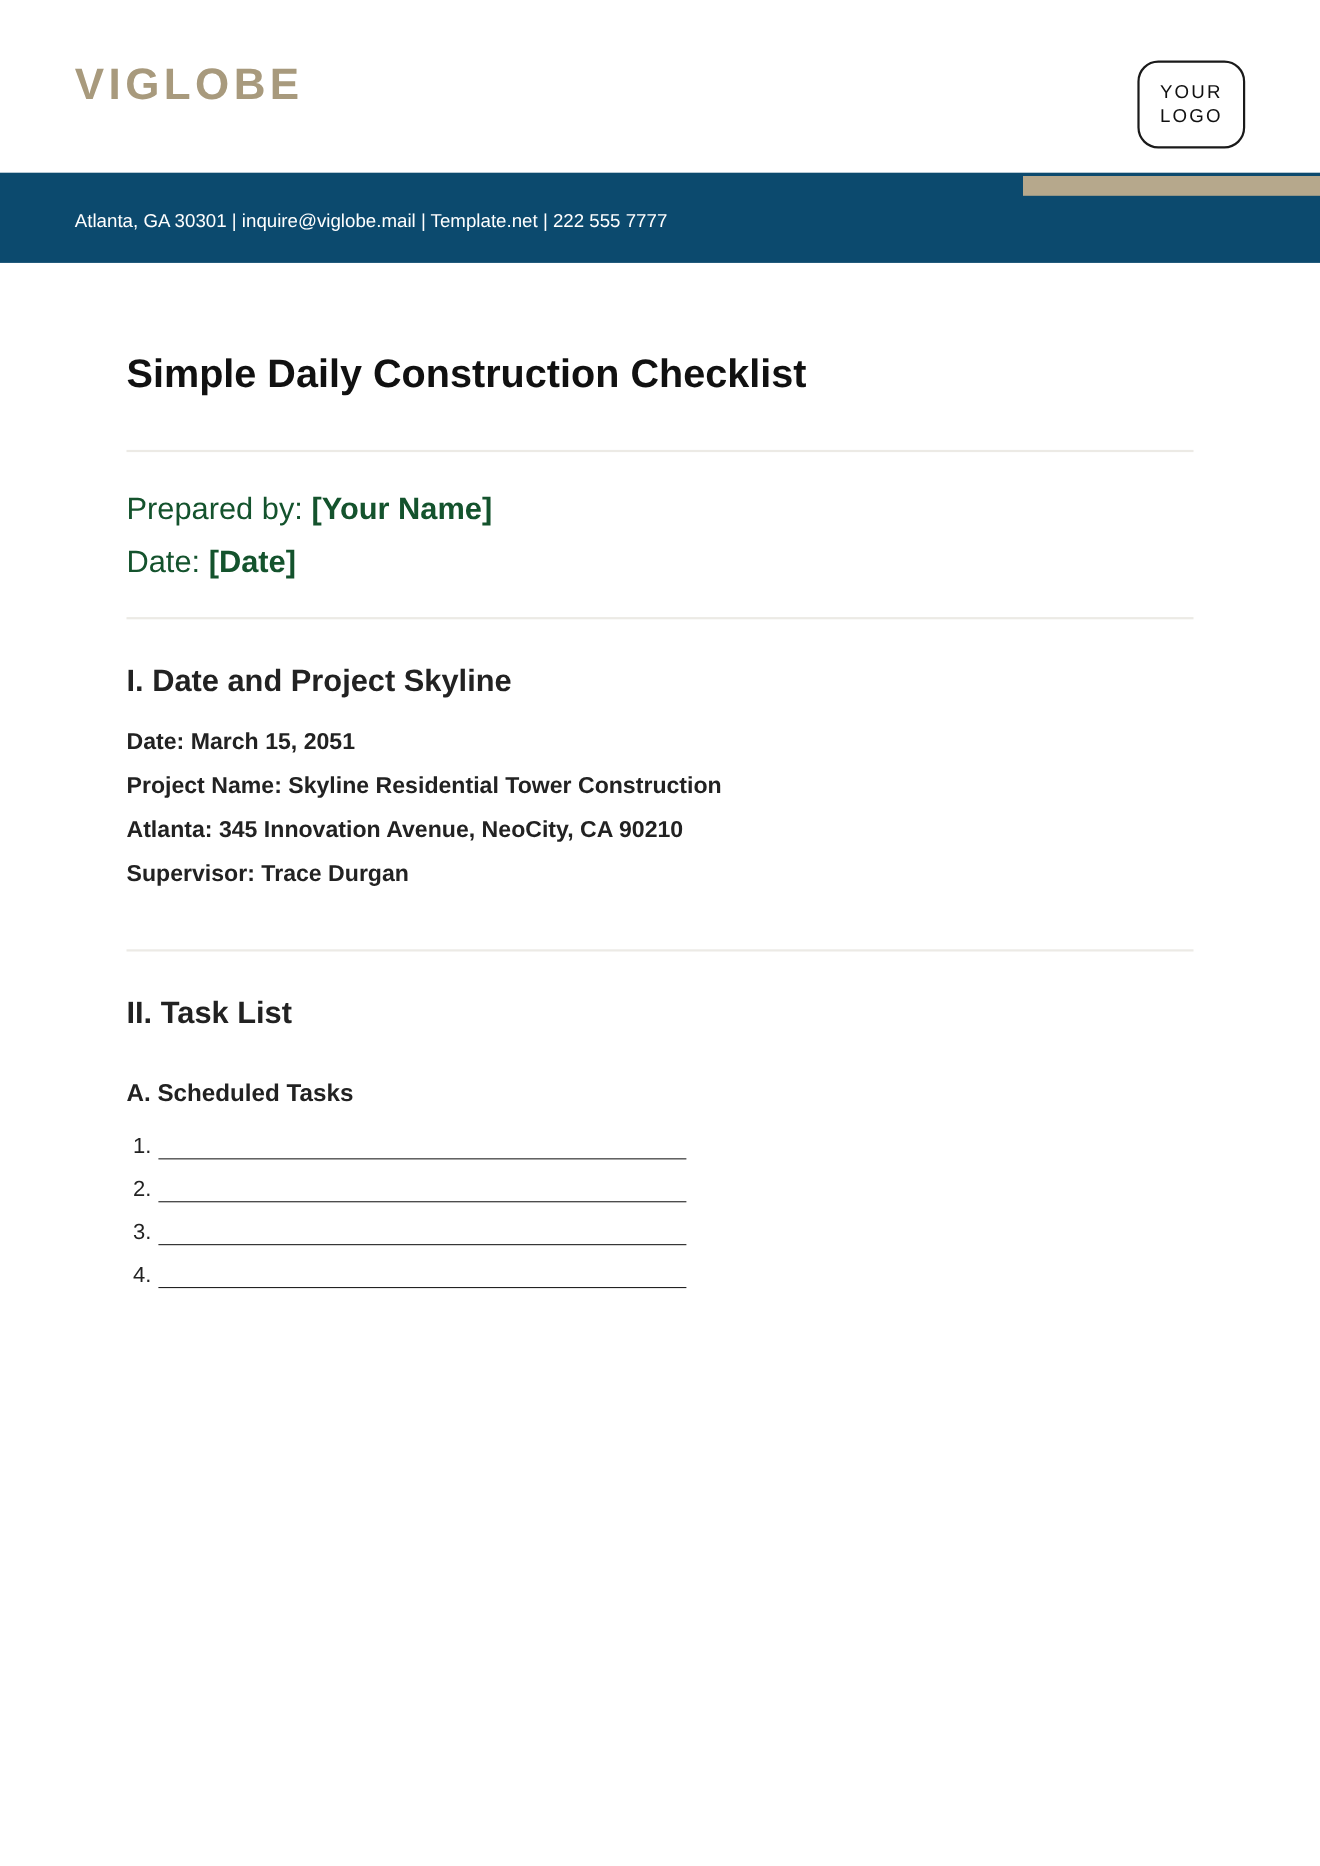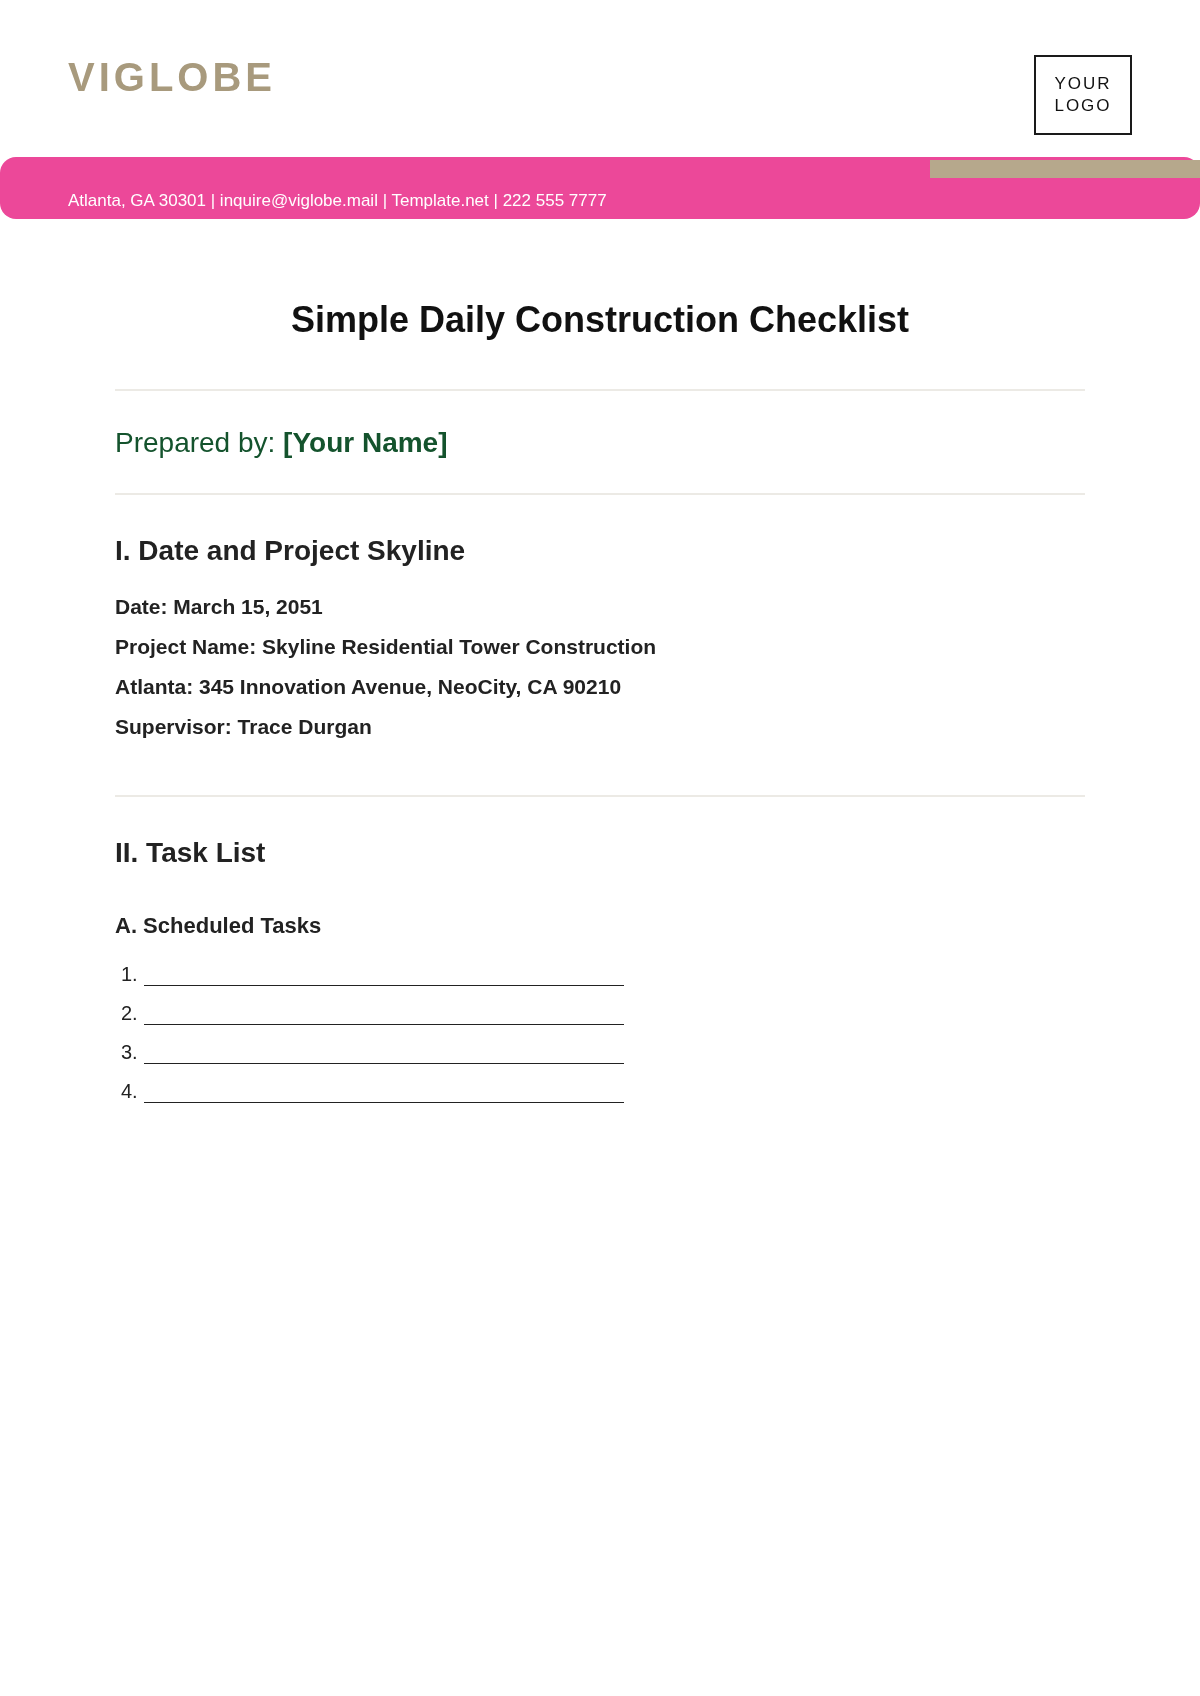--- a/index.html
+++ b/index.html
@@ -21,21 +21,21 @@
   }
   .brand {
     font-size: 40px;
     font-weight: 800;
     letter-spacing: 4px;
     color: #a89a7d;
     text-align: right;
   }
   .logo-box {
     border: 2px solid #1a1a1a;
-    border-radius: 0;
+    border-radius: 19px;
     width: 98px;
     height: 80px;
     display: flex;
     align-items: center;
     justify-content: center;
     text-align: center;
     font-size: 17px;
     line-height: 1.3;
     font-weight: 400;
     letter-spacing: 2px;
@@ -43,32 +43,30 @@
   }
   .accent-strip {
     position: absolute;
     right: 0;
     top: 160px;
     height: 18px;
     width: 270px;
     background: #b6a88c;
   }
   .blue-bar {
-    background: #ec4899;
+    background: #0c4a6e;
     color: #fff;
     font-size: 17px;
-    padding: 34px 68px 8px 68px;
+    padding: 34px 68px 28px 68px;
     margin-top: 22px;
-    border-radius: 16px;
   }
   .content {
     padding: 80px 115px 0 115px;
   }
   .title {
-    text-align: center;
     font-size: 36px;
     font-weight: 700;
     color: #111;
     margin-bottom: 48px;
   }
   .hr {
     border: none;
     border-top: 2px solid #eceae5;
     margin: 0;
   }
@@ -141,20 +139,23 @@
 
   <div class="content">
     <div class="title">Simple Daily Construction Checklist</div>
 
     <hr class="hr">
 
     <div class="meta">
       <div class="meta-row">
         <span class="meta-label">Prepared by: </span><span class="meta-val">[Your Name]</span>
       </div>
+      <div class="meta-row">
+        <span class="meta-label">Date: </span><span class="meta-val">[Date]</span>
+      </div>
     </div>
 
     <hr class="hr">
 
     <div class="section-title">I. Date and Project Skyline</div>
 
     <div class="details">
       <div class="detail-row">
         <span class="detail-label">Date: </span><span class="detail-val">March 15, 2051</span>
       </div>

